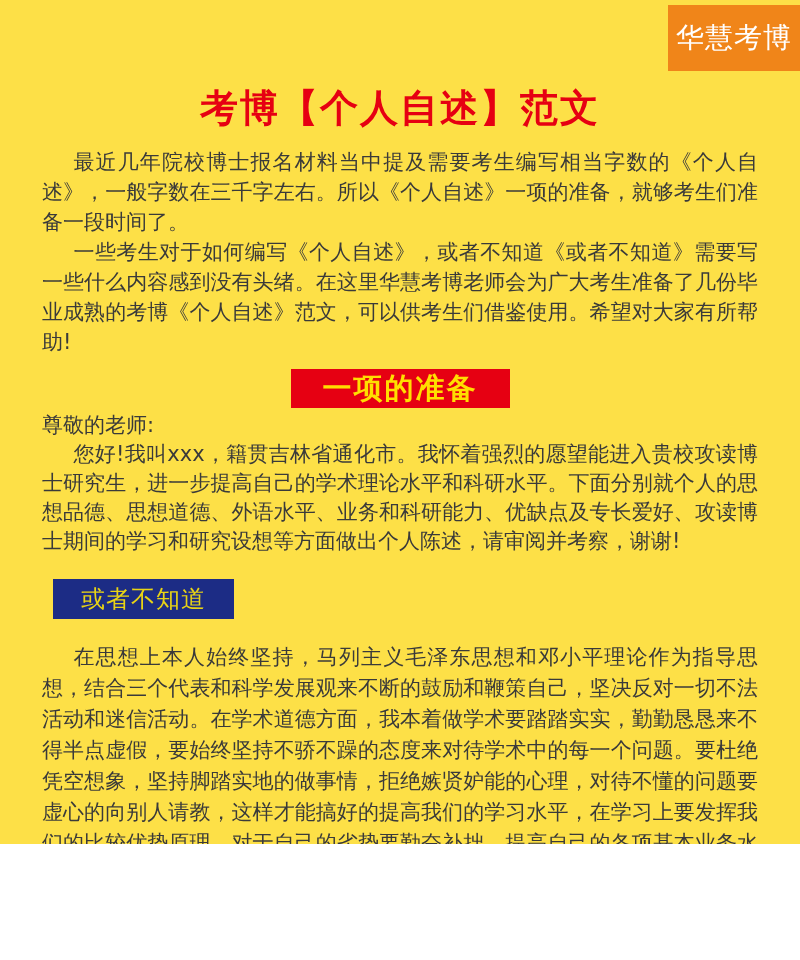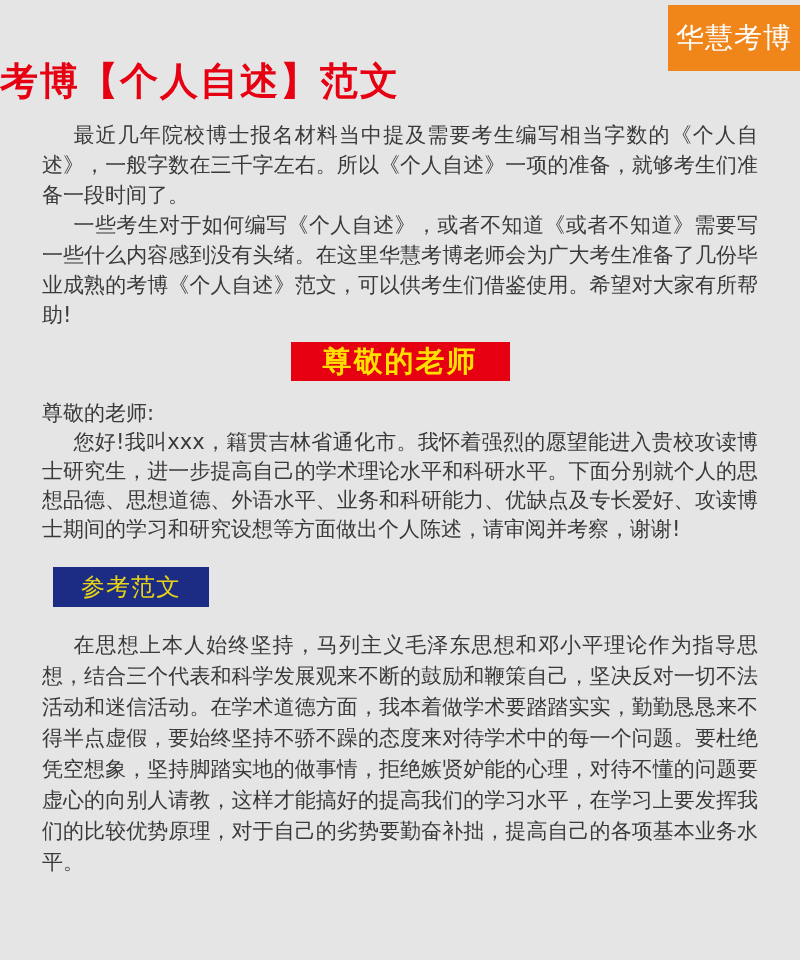--- a/index.html
+++ b/index.html
@@ -3,35 +3,36 @@
 <meta charset="utf-8">
 <style>
   html, body { margin:0; padding:0; }
   body {
     width:800px; height:960px;
     background:#ffffff;
     font-family:"DejaVu Sans","Liberation Sans",sans-serif;
   }
   .page {
     position:relative;
-    width:800px; height:960px;
-    background:#e5e5e5;
+    width:800px; height:844px;
+    background:#fde047;
     overflow:hidden;
   }
   .brand-badge {
     position:absolute; top:5px; right:0;
     width:132px; height:66px;
     background:#F08519;
     color:#ffffff;
     font-size:28px; font-weight:500;
     display:flex; align-items:center; justify-content:center;
     letter-spacing:1px;
   }
   .doc-title {
-    padding-top:56px;
+    padding-top:83px;
+    text-align:center;
     color:#E60012;
     font-size:38px; line-height:50px;
     font-weight:bold;
     letter-spacing:2px;
   }
   .intro {
     margin:14px 42px 12px 42px;
     color:#3A3A3A;
     font-size:21px; line-height:30px;
     text-align:justify;
@@ -41,21 +42,21 @@
   .ref-banner {
     display:inline-block;
     background:#E60012;
     color:#FFDE00;
     font-size:29px; line-height:39px;
     font-weight:bold;
     padding:0 32px;
     letter-spacing:2px;
   }
   .letter {
-    margin:18px 42px 0 42px;
+    margin:3px 42px 0 42px;
     color:#3A3A3A;
     font-size:21px; line-height:29px;
     text-align:justify;
   }
   .letter .salutation { text-indent:0; }
   .section-row { margin:23px 0 0 53px; }
   .section-badge {
     display:inline-block;
     background:#1C2C85;
     color:#E9D414;
@@ -78,29 +79,29 @@
   <div class="brand-badge">华慧考博</div>
 
   <div class="doc-title">考博【个人自述】范文</div>
 
   <div class="intro">
     <p>最近几年院校博士报名材料当中提及需要考生编写相当字数的《个人自述》，一般字数在三千字左右。所以《个人自述》一项的准备，就够考生们准备一段时间了。</p>
     <p>一些考生对于如何编写《个人自述》，或者不知道《或者不知道》需要写一些什么内容感到没有头绪。在这里华慧考博老师会为广大考生准备了几份毕业成熟的考博《个人自述》范文，可以供考生们借鉴使用。希望对大家有所帮助!</p>
   </div>
 
   <div class="banner-row">
-    <span class="ref-banner">尊敬的老师</span>
+    <span class="ref-banner">一项的准备</span>
   </div>
 
   <div class="letter">
     <p class="salutation">尊敬的老师:</p>
     <p>您好!我叫xxx，籍贯吉林省通化市。我怀着强烈的愿望能进入贵校攻读博士研究生，进一步提高自己的学术理论水平和科研水平。下面分别就个人的思想品德、思想道德、外语水平、业务和科研能力、优缺点及专长爱好、攻读博士期间的学习和研究设想等方面做出个人陈述，请审阅并考察，谢谢!</p>
   </div>
 
   <div class="section-row">
-    <span class="section-badge">参考范文</span>
+    <span class="section-badge">或者不知道</span>
   </div>
 
   <div class="body-text">
     <p>在思想上本人始终坚持，马列主义毛泽东思想和邓小平理论作为指导思想，结合三个代表和科学发展观来不断的鼓励和鞭策自己，坚决反对一切不法活动和迷信活动。在学术道德方面，我本着做学术要踏踏实实，勤勤恳恳来不得半点虚假，要始终坚持不骄不躁的态度来对待学术中的每一个问题。要杜绝凭空想象，坚持脚踏实地的做事情，拒绝嫉贤妒能的心理，对待不懂的问题要虚心的向别人请教，这样才能搞好的提高我们的学习水平，在学习上要发挥我们的比较优势原理，对于自己的劣势要勤奋补拙，提高自己的各项基本业务水平。</p>
   </div>
 
 </div>
 
 </body></html>

